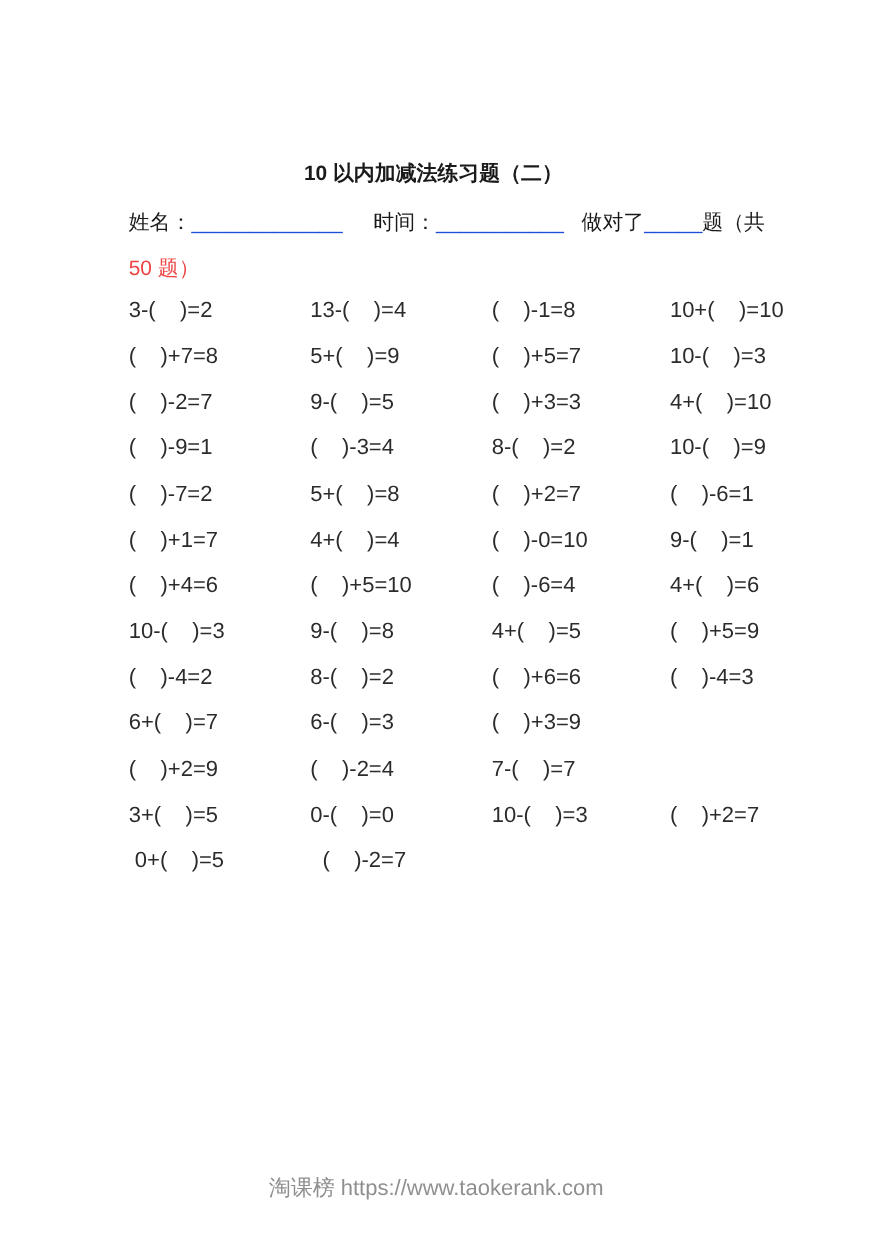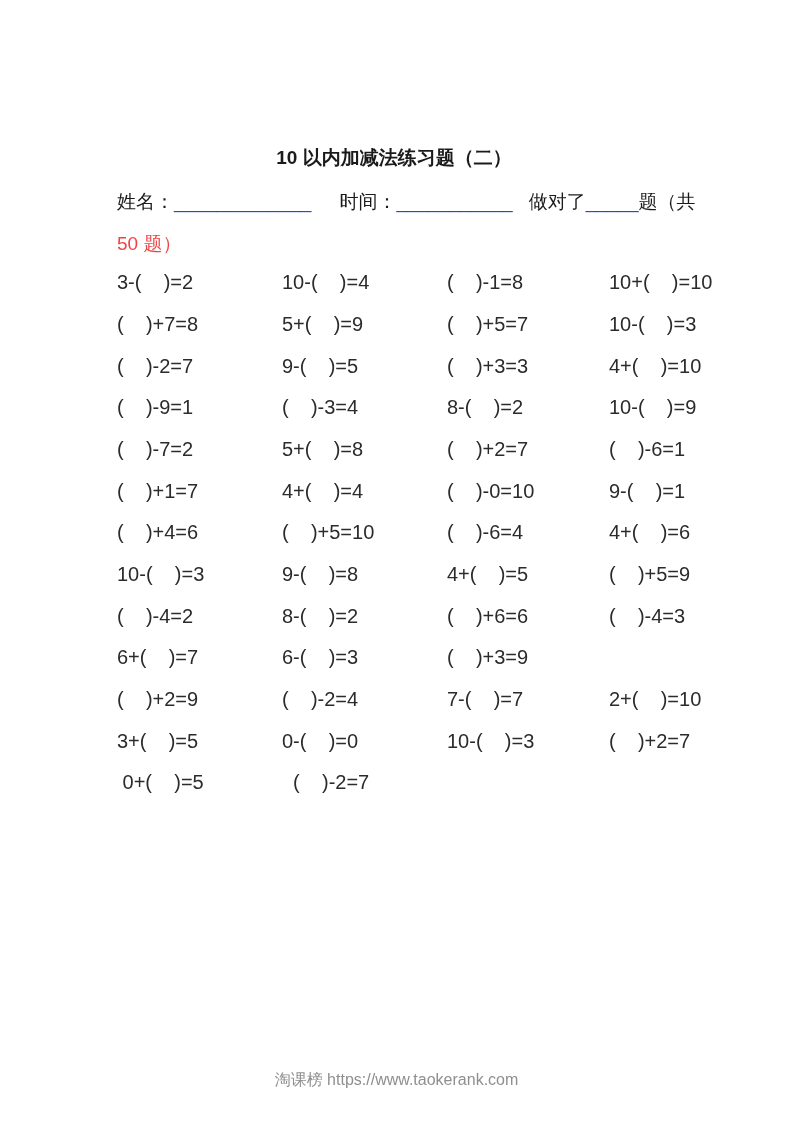--- a/index.html
+++ b/index.html
@@ -47,41 +47,41 @@
     display:grid;
     grid-template-columns:123px 123px 120px 1fr;
     height:41.67px;
     align-items:center;
     gap:42px;
   }
   .pcell{white-space:pre;}
   .footer{
     position:absolute;left:0;right:0;top:1067px;
     text-align:center;
-    font-size:16px;
+    font-size:20px;
     line-height:26px;
     color:#8f8f8f;
     font-family:"Liberation Sans","DejaVu Sans",sans-serif;
   }
 </style>
 </head>
 <body>
 
 <div class="sheet">
 
   <div class="title">10 以内加减法练习题（二）</div>
 
   <div class="infoline"><span>姓名：</span><span class="blank">_____________</span><span class="gap1"></span><span>时间：</span><span class="blank">___________</span><span class="gap2"></span><span>做对了</span><span class="blank">_____</span><span>题（共</span></div>
 
   <div class="infoline2">50 题）</div>
 
   <div class="problems">
     <div class="prow">
       <span class="pcell">3-(    )=2</span>
-      <span class="pcell">10-(    )=4</span>
+      <span class="pcell">13-(    )=4</span>
       <span class="pcell">(    )-1=8</span>
       <span class="pcell">10+(    )=10</span>
     </div>
     <div class="prow">
       <span class="pcell">(    )+7=8</span>
       <span class="pcell">5+(    )=9</span>
       <span class="pcell">(    )+5=7</span>
       <span class="pcell">10-(    )=3</span>
     </div>
     <div class="prow">
@@ -128,21 +128,20 @@
     </div>
     <div class="prow">
       <span class="pcell">6+(    )=7</span>
       <span class="pcell">6-(    )=3</span>
       <span class="pcell">(    )+3=9</span>
     </div>
     <div class="prow">
       <span class="pcell">(    )+2=9</span>
       <span class="pcell">(    )-2=4</span>
       <span class="pcell">7-(    )=7</span>
-      <span class="pcell">2+(    )=10</span>
     </div>
     <div class="prow">
       <span class="pcell">3+(    )=5</span>
       <span class="pcell">0-(    )=0</span>
       <span class="pcell">10-(    )=3</span>
       <span class="pcell">(    )+2=7</span>
     </div>
     <div class="prow">
       <span class="pcell"> 0+(    )=5</span>
       <span class="pcell">  (    )-2=7</span>

